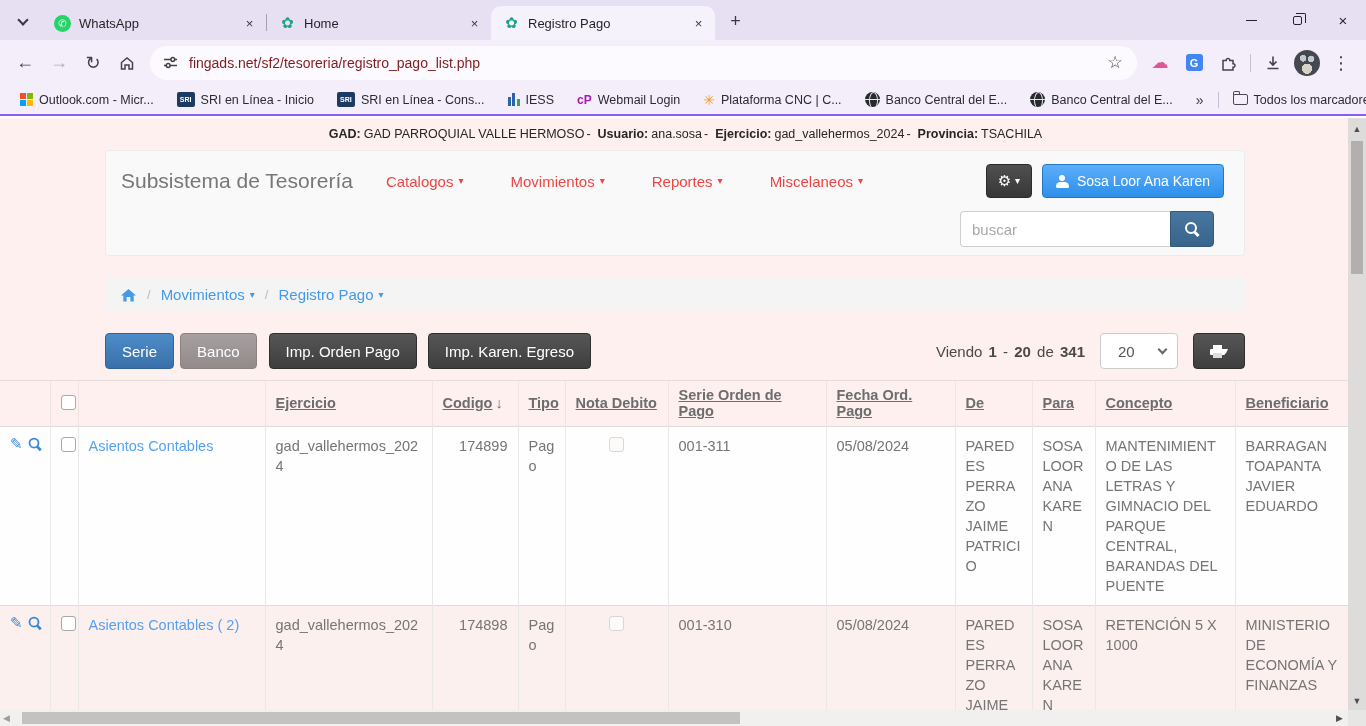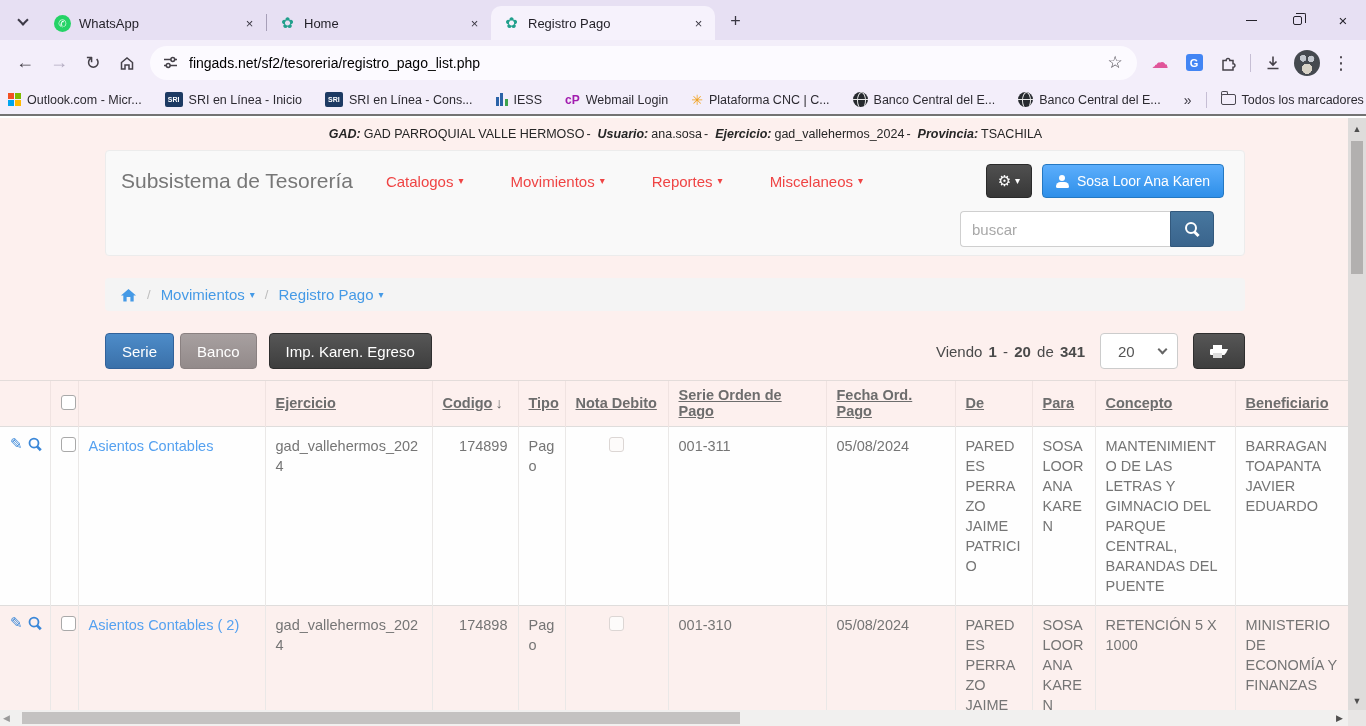--- a/index.html
+++ b/index.html
@@ -37,36 +37,36 @@
   .ic-close{font-size:15px;}
 
   
   .toolbar{position:absolute;top:40px;left:0;right:0;height:45px;background:#f3eefa;
            display:flex;align-items:center;padding:0 8px;}
   .tb-btn{width:34px;height:34px;flex:0 0 auto;display:flex;align-items:center;
           justify-content:center;font-size:18px;color:#454149;border-radius:50%;}
   .tb-btn.disabled{color:#b4adc2;}
   .urlbar{flex:1;height:34px;min-width:0;background:#fcfaff;border-radius:17px;margin:0 6px;
           display:flex;align-items:center;padding:0 8px 0 12px;}
-  .url-text{flex:1;font-size:14px;color:#000000;white-space:nowrap;overflow:hidden;}
+  .url-text{flex:1;font-size:14px;color:#7f1d1d;white-space:nowrap;overflow:hidden;}
   .star-btn{width:28px;height:28px;display:flex;align-items:center;justify-content:center;
             font-size:17px;color:#454149;}
   .ext-cloud{font-size:17px;color:#e0559a;}
   .ext-translate{width:17px;height:17px;background:#4285f4;border-radius:3px;color:#fff;
                  font-size:11px;font-weight:bold;display:flex;align-items:center;justify-content:center;}
   .tb-sep{width:1px;height:18px;background:#c6bed4;margin:0 5px;}
   .avatar{width:26px;height:26px;border-radius:50%;flex:0 0 auto;
           background:radial-gradient(circle at 35% 32%,#c2c6cd 13%,transparent 14%),
                      radial-gradient(circle at 66% 34%,#c2c6cd 13%,transparent 14%),
                      radial-gradient(circle at 50% 72%,#d8d2c6 22%,transparent 23%),#45494f;}
 
   
   .bookmarks{position:absolute;top:85px;left:0;right:0;height:31px;background:#f3eefa;
-             border-bottom:2px solid #737373;display:flex;align-items:center;
-             padding:0 8px;font-size:12.5px;color:#2c2a31;}
+             border-bottom:2px solid #8b5cf6;display:flex;align-items:center;
+             padding:0 20px;font-size:12.5px;color:#2c2a31;}
   .bm{display:flex;align-items:center;gap:6px;margin-right:23px;white-space:nowrap;}
   .ms-logo{width:13px;height:13px;display:grid;grid-template-columns:6px 6px;grid-gap:1px;}
   .ms-logo i{width:6px;height:6px;}
   .sri-badge{width:18px;height:15px;background:#1d3a63;border-radius:2px;color:#fff;
              font-size:7px;font-weight:bold;display:flex;align-items:center;justify-content:center;}
   .iess-ic{width:12px;height:13px;display:flex;gap:1.5px;align-items:flex-end;}
   .iess-ic i{width:3px;background:#2b63a8;}
   .cp-badge{color:#a21caf;font-weight:bold;font-size:12px;}
   .cnc-ic{color:#f0a11e;font-size:14px;}
   .globe-ic{width:15px;height:15px;border-radius:50%;background:#26292e;position:relative;overflow:hidden;}
@@ -77,21 +77,21 @@
   .bm-chevrons{font-size:14px;color:#3a3742;margin-right:14px;}
   .bm-divider{width:1px;height:16px;background:#c6bed4;margin-right:14px;}
   .folder-ic{width:15px;height:11px;border:1.5px solid #4a4750;border-radius:2px;position:relative;}
   .folder-ic::before{content:"";position:absolute;top:-4.5px;left:-1px;width:5px;height:3px;
                      border:1.5px solid #4a4750;border-bottom:none;border-radius:2px 2px 0 0;}
 
   
   .page{position:absolute;top:118px;left:0;right:0;bottom:0;background:#fdf0ee;overflow:hidden;}
   .infobar{height:32px;display:flex;align-items:center;justify-content:center;
            font-size:12.5px;color:#262626;}
-  .infobar b{margin-left:5px;margin-right:3px;font-style:italic;}
+  .infobar b{margin-left:5px;margin-right:3px;}
   .infobar .ib-sep{margin:0 2px;}
 
   .navbar{position:absolute;top:32px;left:105px;width:1140px;height:106px;background:#f9f9f9;
           border:1px solid #ececec;border-radius:4px;}
   .nav-row1{display:flex;align-items:center;padding:13px 20px 0 15px;}
   .brand{font-size:21px;color:#777;white-space:nowrap;}
   .menu{display:flex;margin-left:33px;gap:47px;font-size:15px;color:#ef4444;}
   .menu-item{display:flex;align-items:center;gap:5px;}
   .caret{font-size:10px;line-height:1;}
   .nav-right{margin-left:auto;display:flex;gap:10px;}
@@ -378,20 +378,21 @@
     <span class="bc-sep">/</span>
     <span class="bc-item">
       <span>Registro Pago</span>
       <span class="caret">▾</span>
     </span>
   </div>
 
   <div class="actionbar">
     <div class="btn btn-blue m6">Serie</div>
     <div class="btn btn-gray m12">Banco</div>
+    <div class="btn btn-dark m11">Imp. Orden Pago</div>
     <div class="btn btn-dark">Imp. Karen. Egreso</div>
     <div class="paging">
       <span class="viendo">
         <span>Viendo</span>
         <b>1</b>
         <span>-</span>
         <b>20</b>
         <span>de</span>
         <b>341</b>
       </span>

